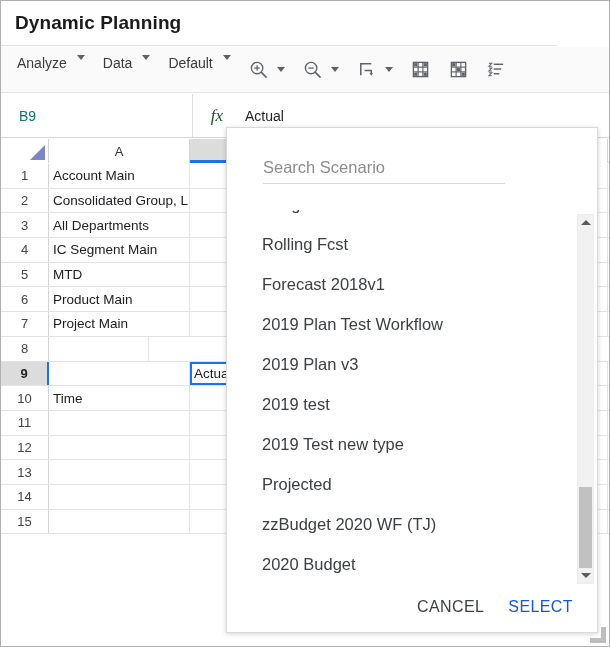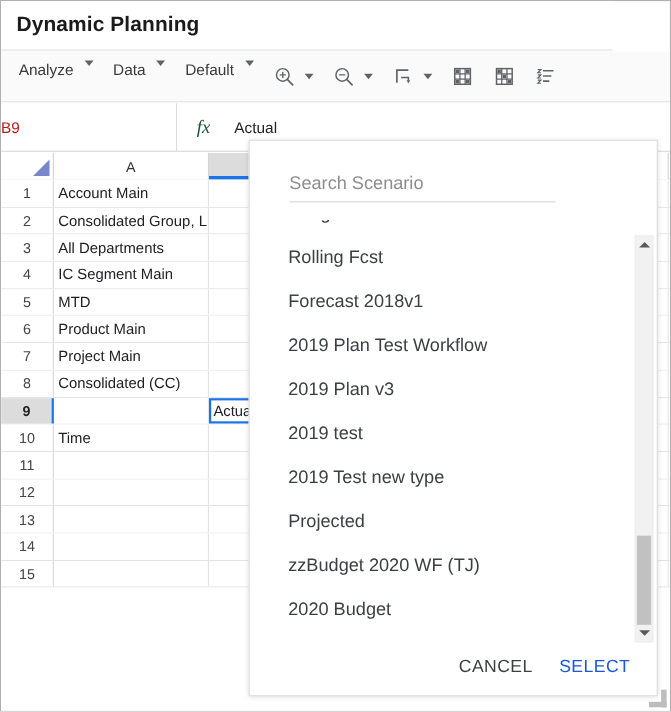--- a/index.html
+++ b/index.html
@@ -74,25 +74,25 @@
 
   
   #formulabar {
     position: absolute; left: 0; top: 93px;
     width: 608px; height: 44px;
     background: #ffffff;
     border-bottom: 1px solid #d7d7d7;
     display: flex; align-items: center;
   }
   #namebox {
-    width: 160px; height: 44px;
-    display: flex; align-items: center;
-    padding-left: 0;
+    width: 192px; height: 44px;
+    display: flex; align-items: center;
+    padding-left: 18px;
     border-right: 1px solid #dcdcdc;
-    font-size: 14px; color: #b91c1c;
+    font-size: 14px; color: #0f766e;
   }
   #fx-icon {
     width: 48px; height: 44px;
     display: flex; align-items: center; justify-content: center;
     font-family: Liberation Serif, serif;
     font-style: italic;
     font-size: 17px;
     color: #14532d;
   }
   #formula-value {
@@ -213,21 +213,21 @@
     font-family: "Liberation Sans", sans-serif;
     font-size: 16.5px;
     color: #5a5a5a;
     padding: 0 0 6px 0;
     background: transparent;
   }
   #search-input::placeholder { color: #8d8d8d; }
 
   #list-area {
     position: absolute;
-    left: 0; top: 72px;
+    left: 0; top: 82px;
     width: 372px; height: 378px;
     overflow: hidden;
   }
   #list-inner {
     position: absolute;
     left: 0; top: -26px;
     width: 350px;
   }
   .sc-item {
     height: 40px;
@@ -485,21 +485,20 @@
         <div class="row">
           <div class="rowhead">7</div>
           <div class="cell cA">Project Main</div>
           <div class="cell cB"></div>
           <div class="cell cC"></div>
           <div class="cell cD"></div>
           <div class="cell cE"></div>
         </div>
         <div class="row">
           <div class="rowhead">8</div>
-          <div class="cell cA">Consolidated (CC)</div>
           <div class="cell cB"></div>
           <div class="cell cC"></div>
           <div class="cell cD"></div>
           <div class="cell cE"></div>
         </div>
         <div class="row">
           <div class="rowhead sel">9</div>
           <div class="cell cA"></div>
           <div class="cell cB active">Actual</div>
           <div class="cell cC"></div>

